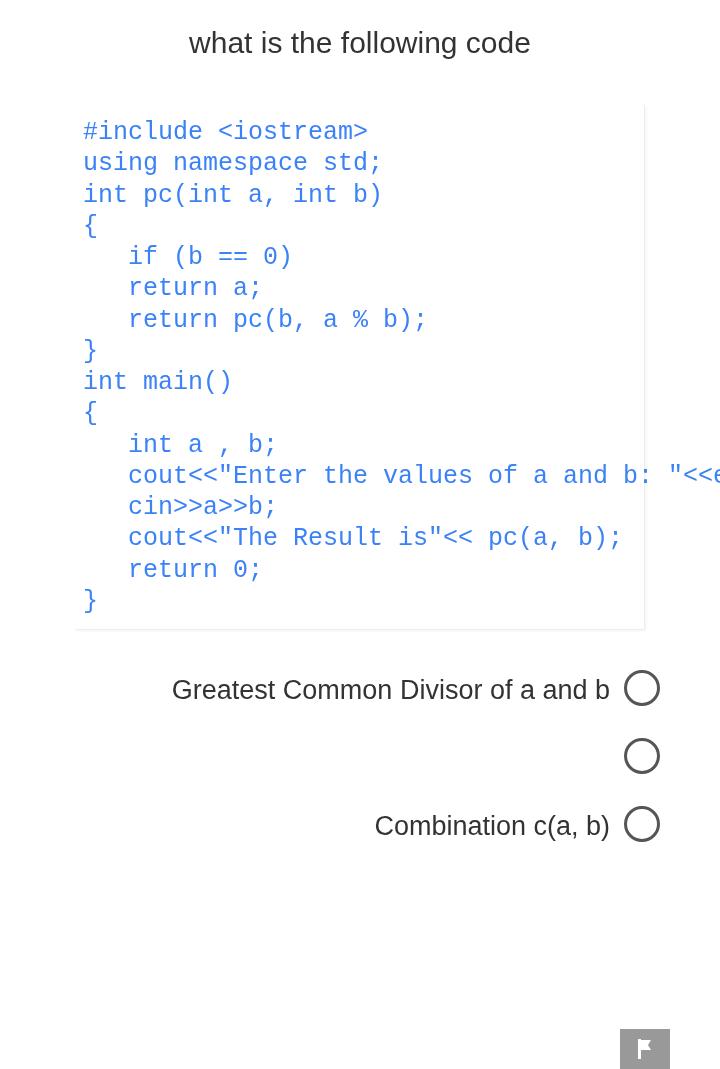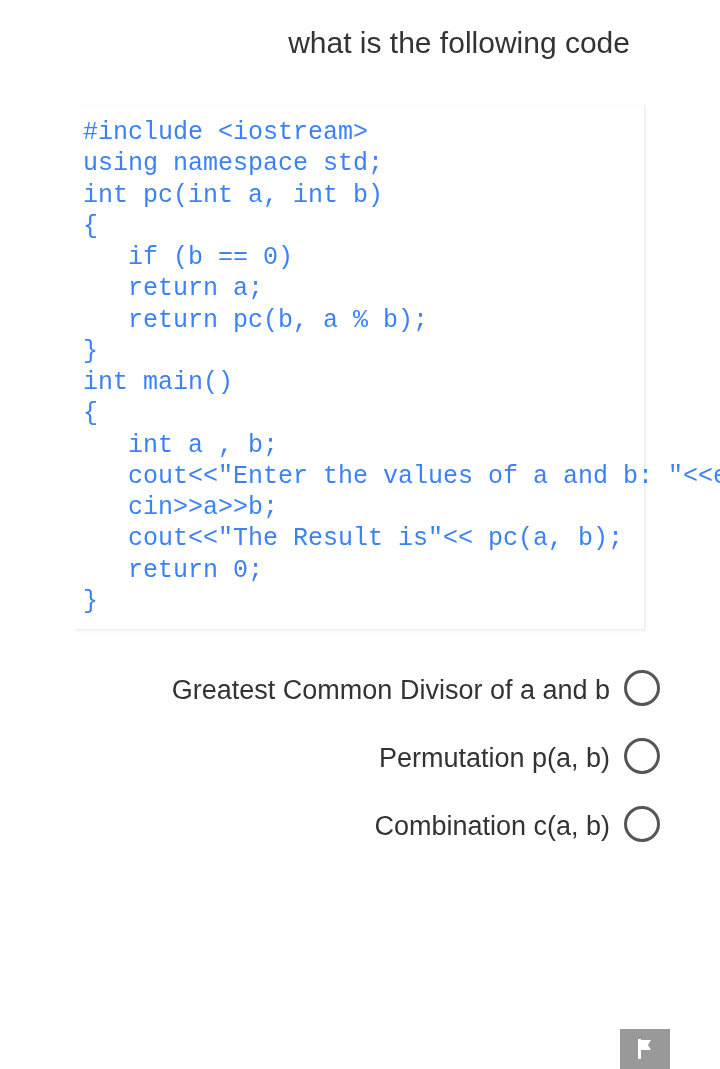--- a/index.html
+++ b/index.html
@@ -6,21 +6,21 @@
   body {
     width: 720px;
     height: 1069px;
     background: #ffffff;
     font-family: Arial, Helvetica, sans-serif;
     position: relative;
   }
   .question-text {
     font-size: 30px;
     color: #333333;
-    text-align: right;
+    text-align: center;
     padding: 20px 90px 30px 90px;
     line-height: 1.5;
   }
   .code-block {
     margin: 10px 75px 30px 75px;
     padding: 12px 8px 12px 8px;
     border: 1px solid #eeeeee;
     border-top: none;
     border-left: none;
     box-shadow: 1px 1px 3px rgba(0,0,0,0.05);
@@ -88,21 +88,20 @@
    cout&lt;&lt;"The Result is"&lt;&lt; pc(a, b);
    return 0;
 }</div>
 
 <div class="options">
   <div class="option-row">
     <span class="option-label">Greatest Common Divisor of a and b</span>
     <span class="radio"></span>
   </div>
   <div class="option-row">
-    <span class="option-label">Permutation p(a, b)</span>
     <span class="radio"></span>
   </div>
   <div class="option-row">
     <span class="option-label">Combination c(a, b)</span>
     <span class="radio"></span>
   </div>
 </div>
 
 <div class="flag-btn">
   <svg width="20" height="24" viewBox="0 0 20 24">

